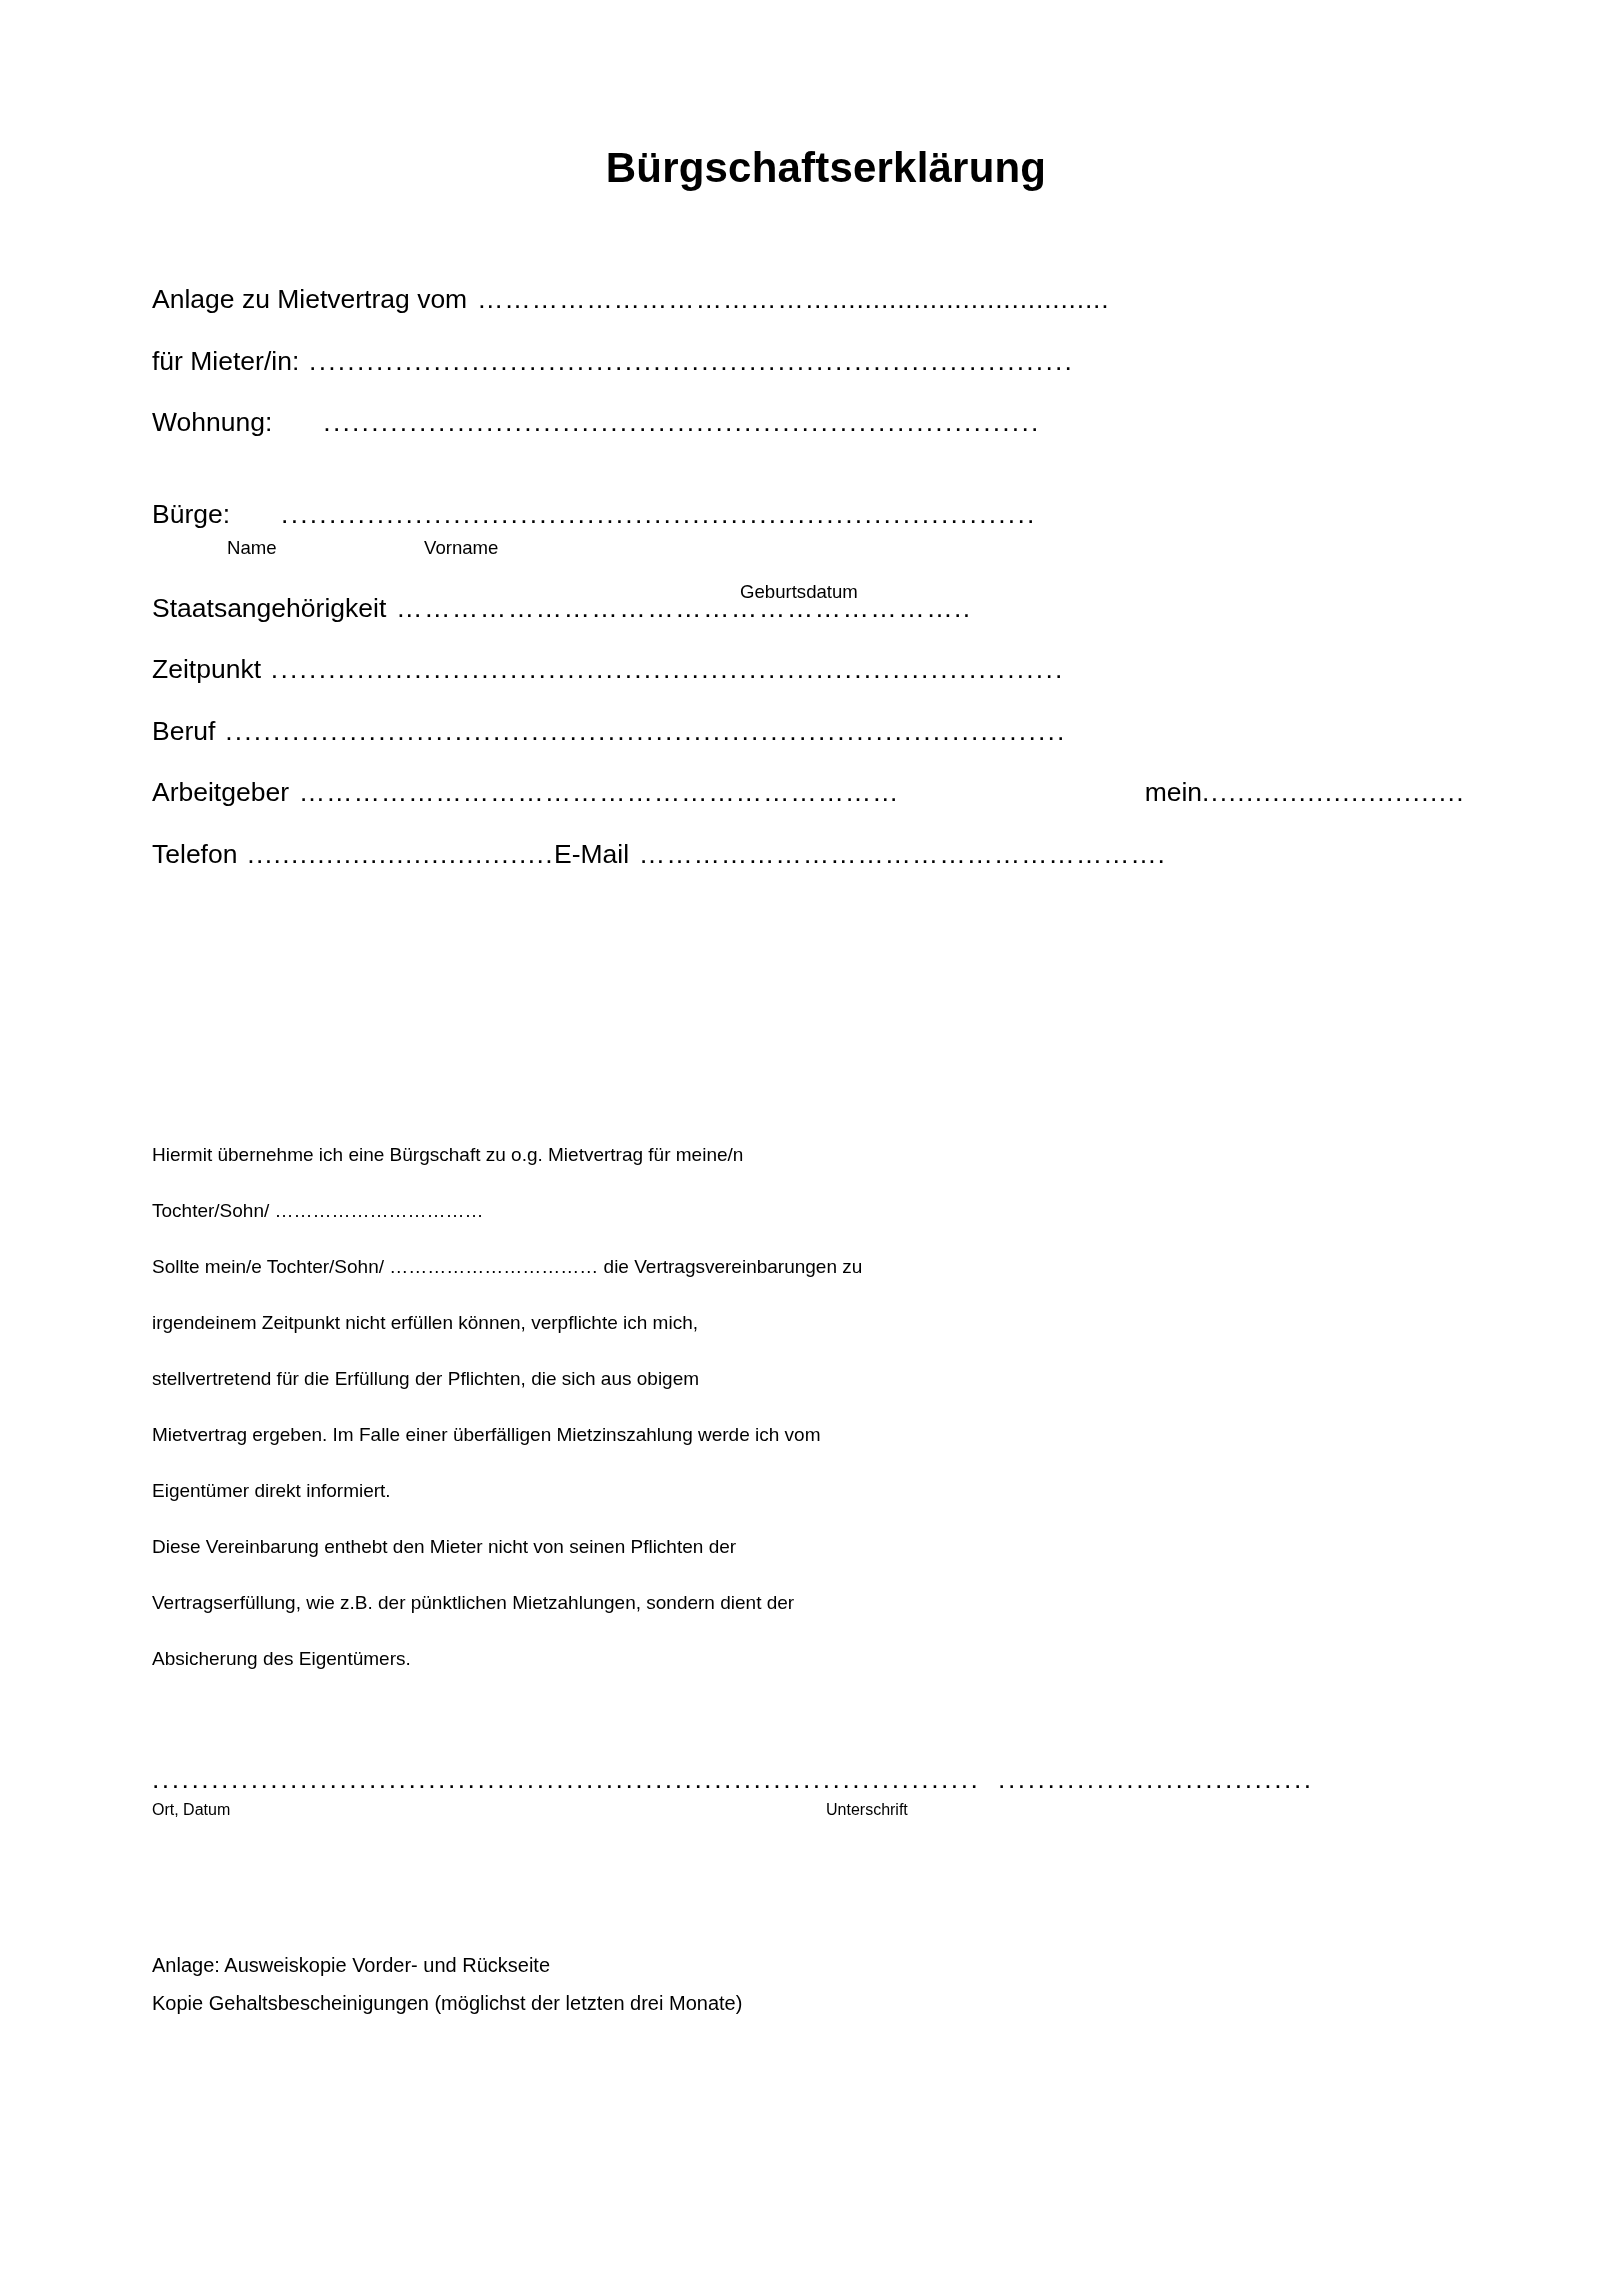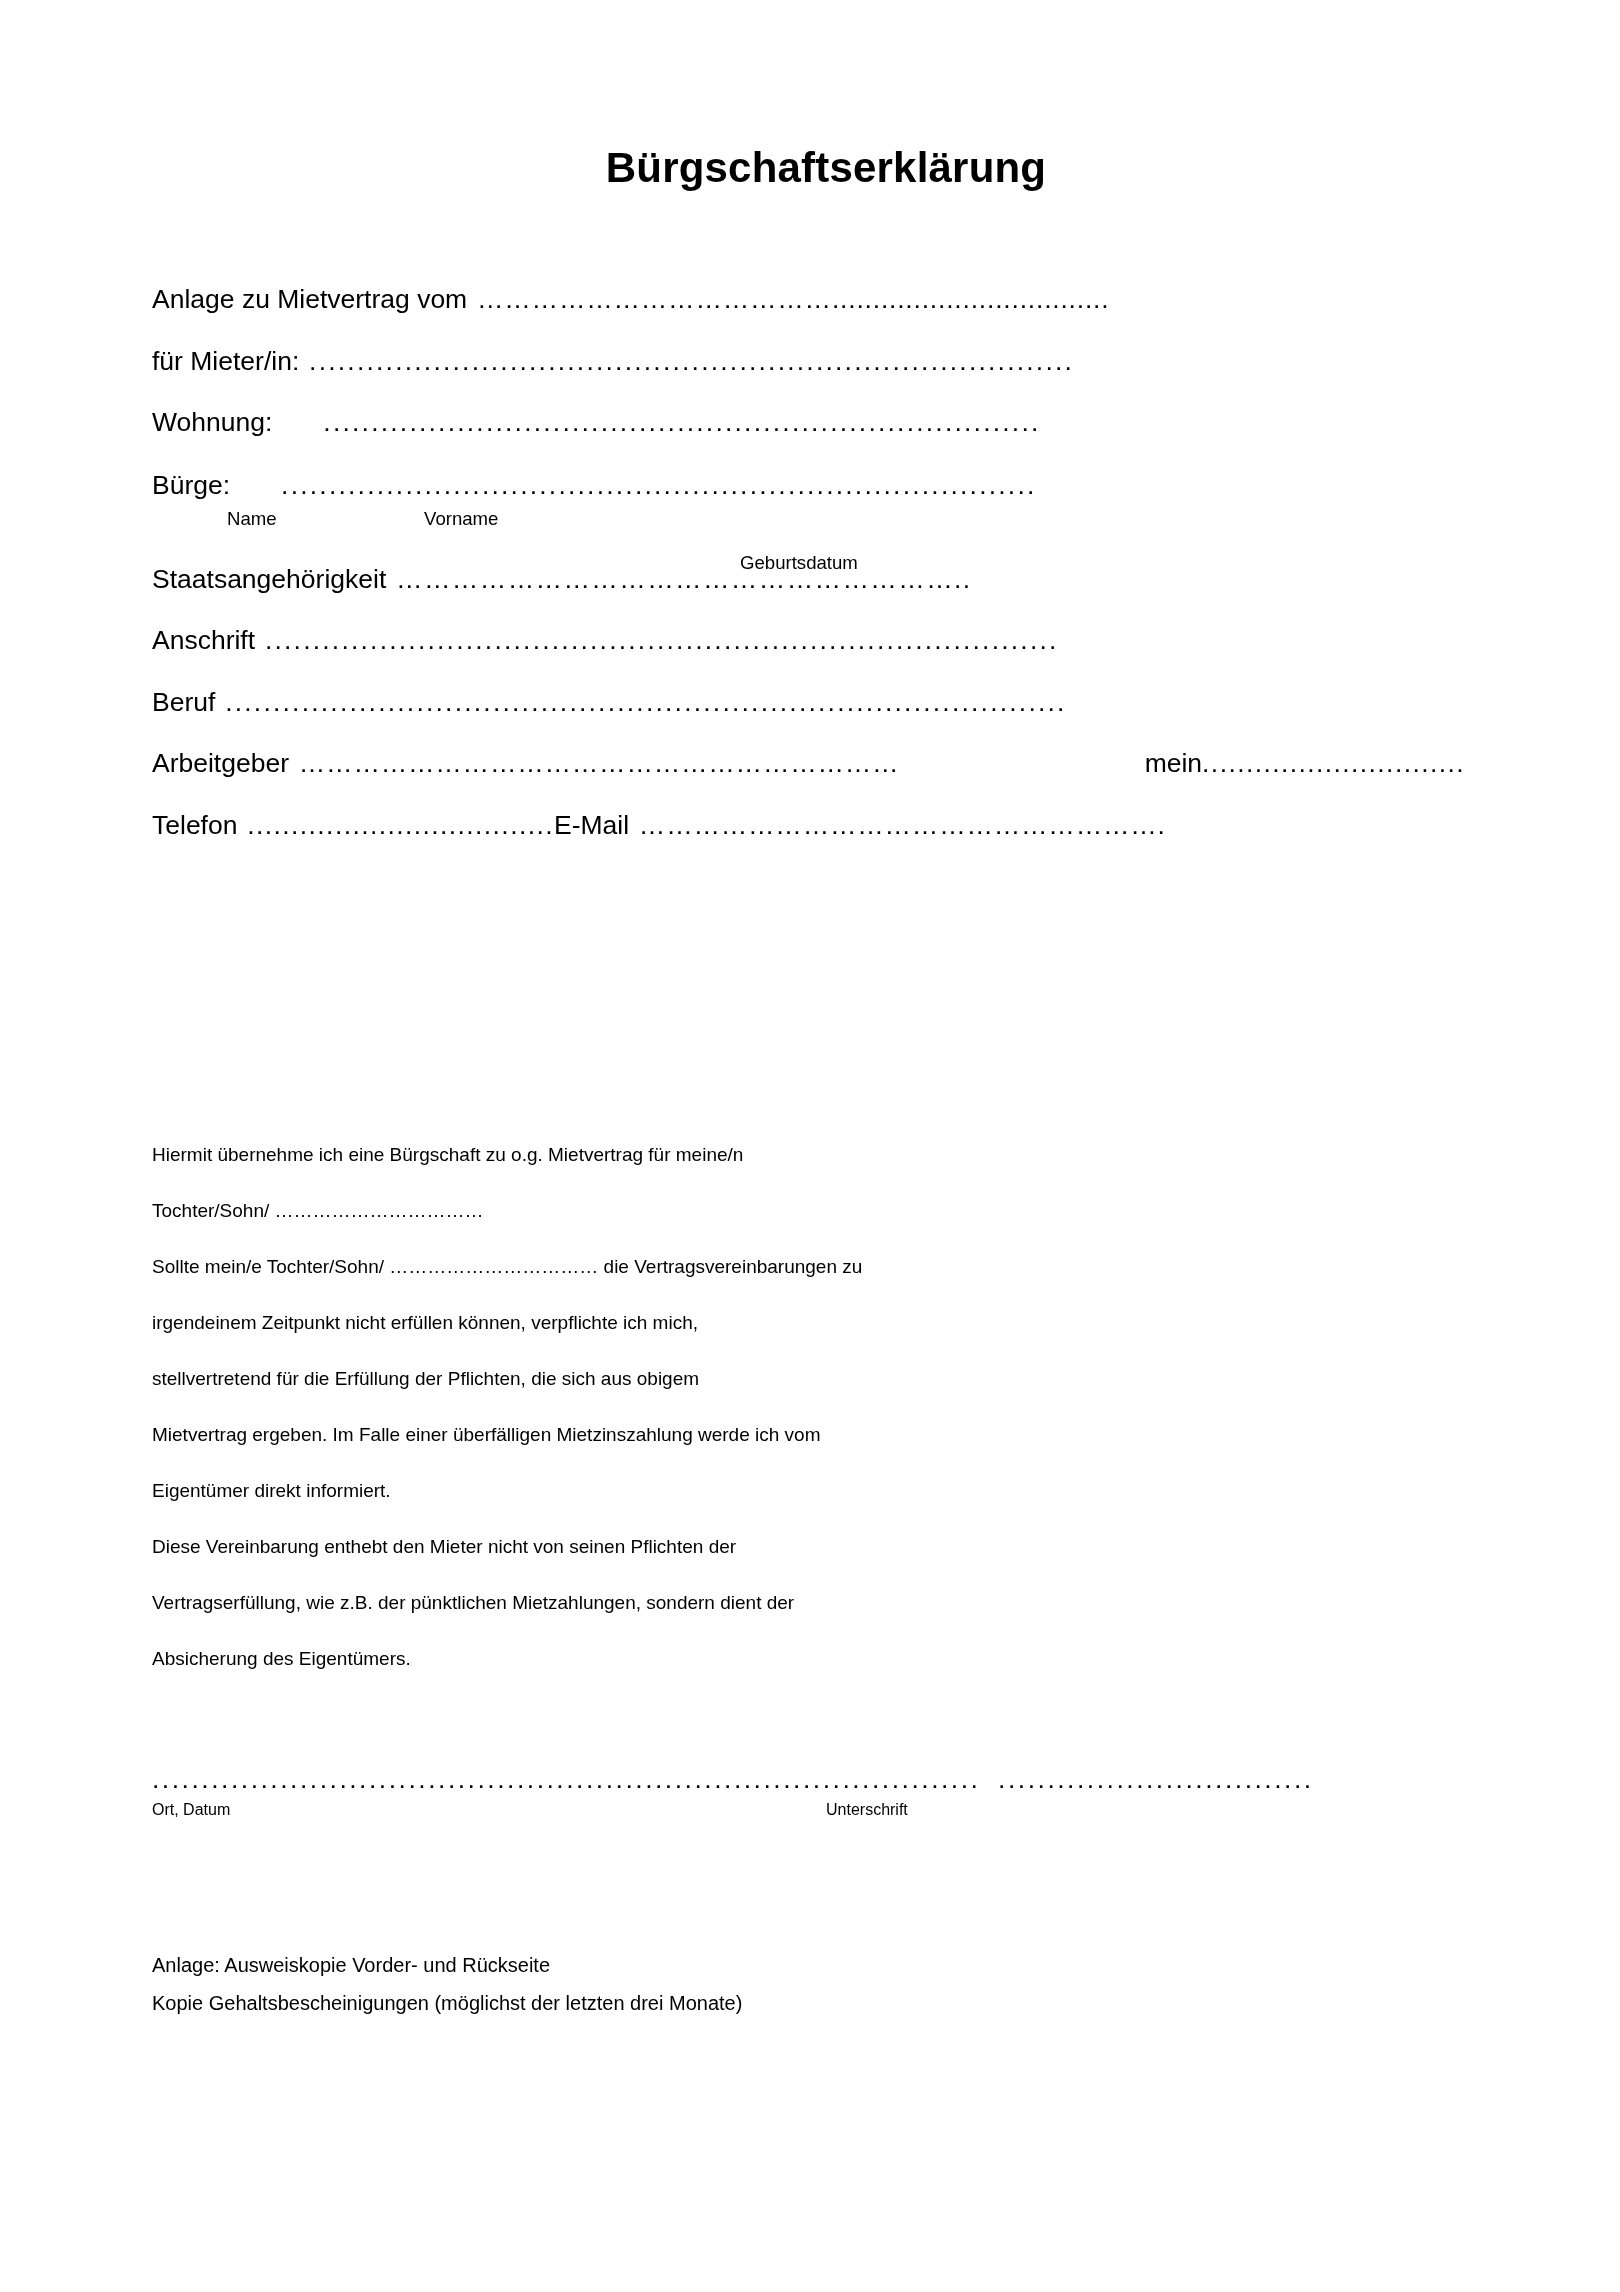--- a/index.html
+++ b/index.html
@@ -60,21 +60,21 @@
   .leader.tight { letter-spacing: 0.8px; }
   .leader-fixed {
     flex: 0 0 auto;
     overflow: hidden;
     white-space: nowrap;
     letter-spacing: 1.4px;
   }
   .gap-sm { flex: 0 0 9.8px; }
   .gap-lg { flex: 0 0 51px; }
 
-  .row-spacer-big { margin-bottom: 36px; align-items: flex-end; }
+  .row-spacer-big { margin-bottom: 65px; align-items: flex-end; }
   .row-spacer-small { margin-bottom: 9.8px; }
 
   
   .sublabels {
     position: relative;
     height: 29px;
     margin-bottom: 29px;
     font-size: 18.6px;
   }
   .sublabels span {
@@ -182,21 +182,21 @@
       <span class="sub-geburt">Geburtsdatum</span>
     </div>
 
     <div class="field-row">
       <span class="field-label">Staatsangehörigkeit</span>
       <span class="gap-sm"></span>
       <span class="leader-fixed">……………………………………………………..</span>
     </div>
 
     <div class="field-row">
-      <span class="field-label">Anschrift</span>
+      <span class="field-label">Zeitpunkt</span>
       <span class="gap-sm"></span>
       <span class="leader">...................................................................................</span>
     </div>
 
     <div class="field-row">
       <span class="field-label">Beruf</span>
       <span class="gap-sm"></span>
       <span class="leader">........................................................................................</span>
     </div>
 

